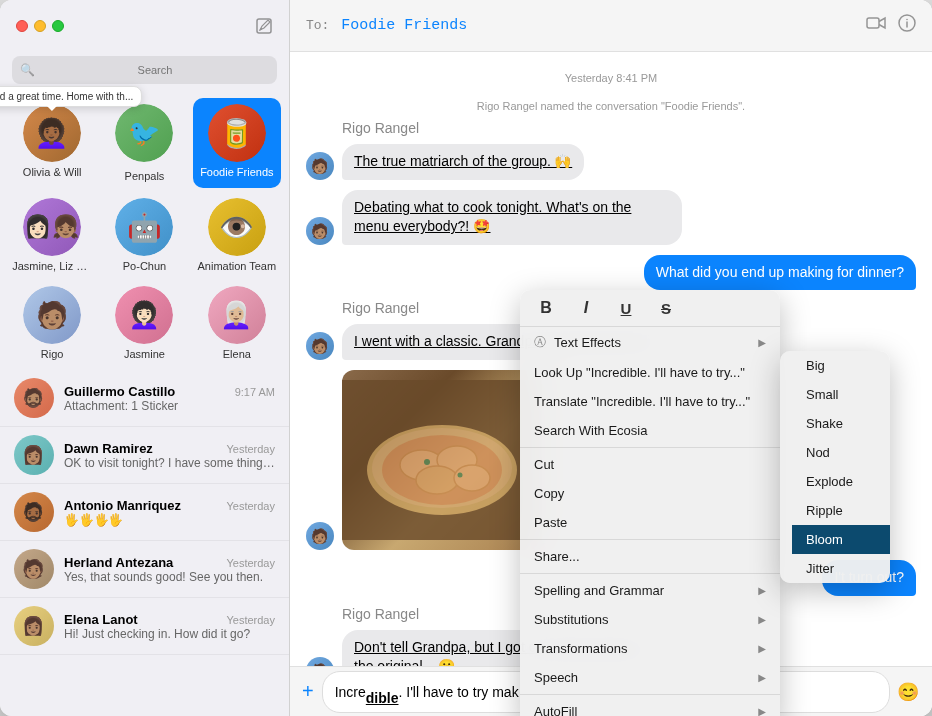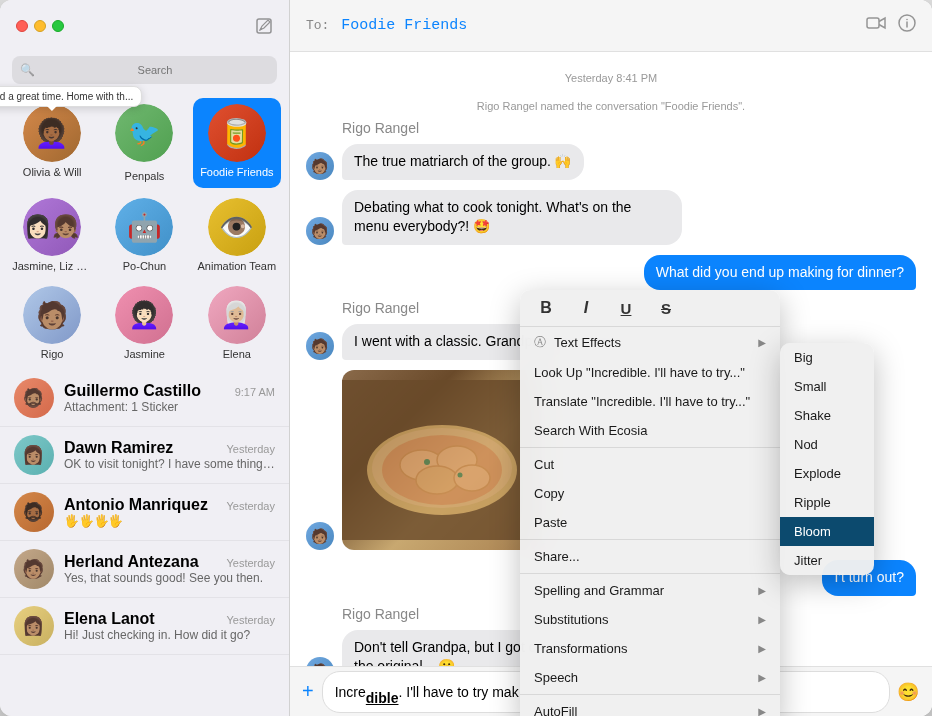--- a/index.html
+++ b/index.html
@@ -173,21 +173,21 @@
       height: 40px;
       border-radius: 50%;
       flex-shrink: 0;
       display: flex;
       align-items: center;
       justify-content: center;
       font-size: 18px;
     }
     .msg-content { flex: 1; min-width: 0; }
     .msg-top { display: flex; justify-content: space-between; align-items: baseline; }
-    .msg-name { font-size: 16px; font-weight: 600; color: #000; }
+    .msg-name { font-size: 13px; font-weight: 600; color: #000; }
     .msg-time { font-size: 11px; color: #999; }
     .msg-preview { font-size: 12px; color: #666; white-space: nowrap; overflow: hidden; text-overflow: ellipsis; }
 
     
     .av-guillermo { background: linear-gradient(135deg, #e8896a, #d4694a); }
     .av-dawn { background: linear-gradient(135deg, #7ec8c8, #5ab0b0); }
     .av-antonio { background: linear-gradient(135deg, #d4884a, #b86830); }
     .av-herland { background: linear-gradient(135deg, #c4a88a, #a08868); }
     .av-elena { background: linear-gradient(135deg, #e8d080, #c8b060); }
 
@@ -274,20 +274,21 @@
       max-width: 340px;
       padding: 8px 12px;
       border-radius: 16px;
       font-size: 14px;
       line-height: 1.4;
     }
     .bubble.received {
       background: #e9e9eb;
       color: #000;
       border-bottom-left-radius: 4px;
+      text-decoration: underline;
     }
     .bubble.sent {
       background: #0b84fe;
       color: white;
       border-bottom-right-radius: 4px;
     }
     .bubble-image {
       max-width: 260px;
       border-radius: 12px;
       overflow: hidden;
@@ -367,28 +368,29 @@
       justify-content: space-between;
     }
     .ctx-divider { height: 1px; background: rgba(0,0,0,0.1); margin: 2px 0; }
     .ctx-chevron { font-size: 10px; color: #888; }
     .ctx-item-label-icon { display: flex; align-items: center; gap: 8px; }
 
     
     .submenu {
       position: absolute;
       left: 260px;
-      top: 16px;
-      width: 94px;
+      top: 24px;
+      width: 110px;
       background: rgba(240,240,240,0.97);
       border-radius: 10px;
       box-shadow: 0 8px 30px rgba(0,0,0,0.25);
       z-index: 200;
       backdrop-filter: blur(20px);
       overflow: hidden;
+      padding-left: 12px;
     }
     .submenu-item {
       padding: 7px 14px;
       font-size: 13px;
       color: #1a1a1a;
       cursor: pointer;
     }
     .submenu-item.active {
       background: #0c4a6e;
       color: white;

